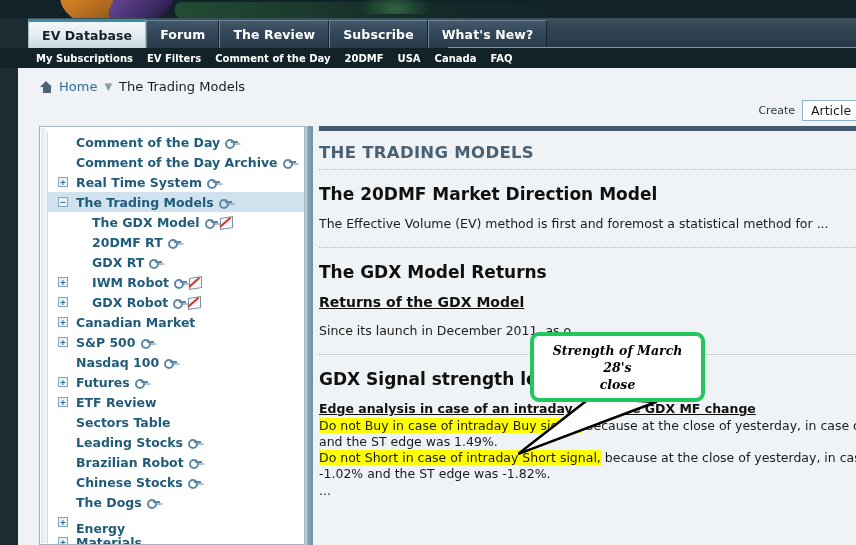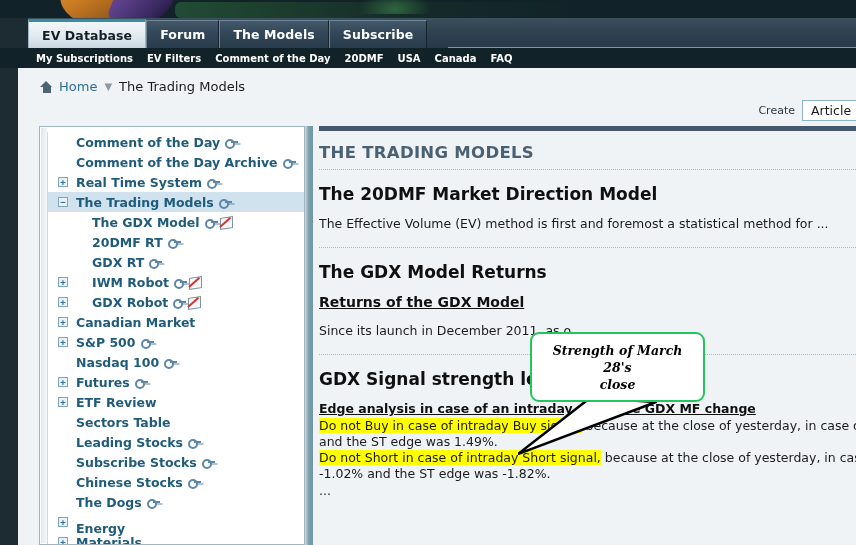--- a/index.html
+++ b/index.html
@@ -300,21 +300,21 @@
   .hl { background: #ffff00; }
   .ellipsis {
     margin: 2px 0 0 0; font-size: 12.5px; color: #1b1b1b;
   }
 
   
   #callout {
     position: absolute; left: 530px; top: 332px;
     width: 175px; height: 70px;
     background: #ffffff;
-    border: 2px solid #22c55e;
+    border: 4px solid #22c55e;
     border-radius: 9px;
     z-index: 40;
     display: flex; align-items: center; justify-content: center;
   }
   #callout .ctext {
     font-family: "DejaVu Serif", serif;
     font-style: italic; font-weight: bold;
     font-size: 12.5px; color: #000000;
     text-align: center; line-height: 17px;
     padding: 0 12px;
@@ -336,22 +336,23 @@
     <div class="blob-purple"></div>
     <div class="blob-green"></div>
     <div class="blob-leaf"></div>
   </div>
 
   <div id="tabbar">
     <div class="leftpad"></div>
     <div id="tabs">
         <div class="tab active">EV Database</div>
         <div class="tab">Forum</div>
-        <div class="tab">The Models</div>
+        <div class="tab">The Review</div>
         <div class="tab">Subscribe</div>
+        <div class="tab">What's New?</div>
       </div>
     <div class="rightfill"></div>
   </div>
 
   <div id="subnav">
       <a>My Subscriptions</a>
       <a>EV Filters</a>
       <a>Comment of the Day</a>
       <a>20DMF</a>
       <a>USA</a>
@@ -444,21 +445,21 @@
             <span class="label" style="margin-left: 28px;">ETF Review</span>
           </div>
           <div class="nav-item">
             <span class="label" style="margin-left: 28px;">Sectors Table</span>
           </div>
           <div class="nav-item">
             <span class="label" style="margin-left: 28px;">Leading Stocks</span>
             <span class="key-icon"></span>
           </div>
           <div class="nav-item">
-            <span class="label" style="margin-left: 28px;">Subscribe Stocks</span>
+            <span class="label" style="margin-left: 28px;">Brazilian Robot</span>
             <span class="key-icon"></span>
           </div>
           <div class="nav-item">
             <span class="label" style="margin-left: 28px;">Chinese Stocks</span>
             <span class="key-icon"></span>
           </div>
           <div class="nav-item">
             <span class="label" style="margin-left: 28px;">The Dogs</span>
             <span class="key-icon"></span>
           </div>

